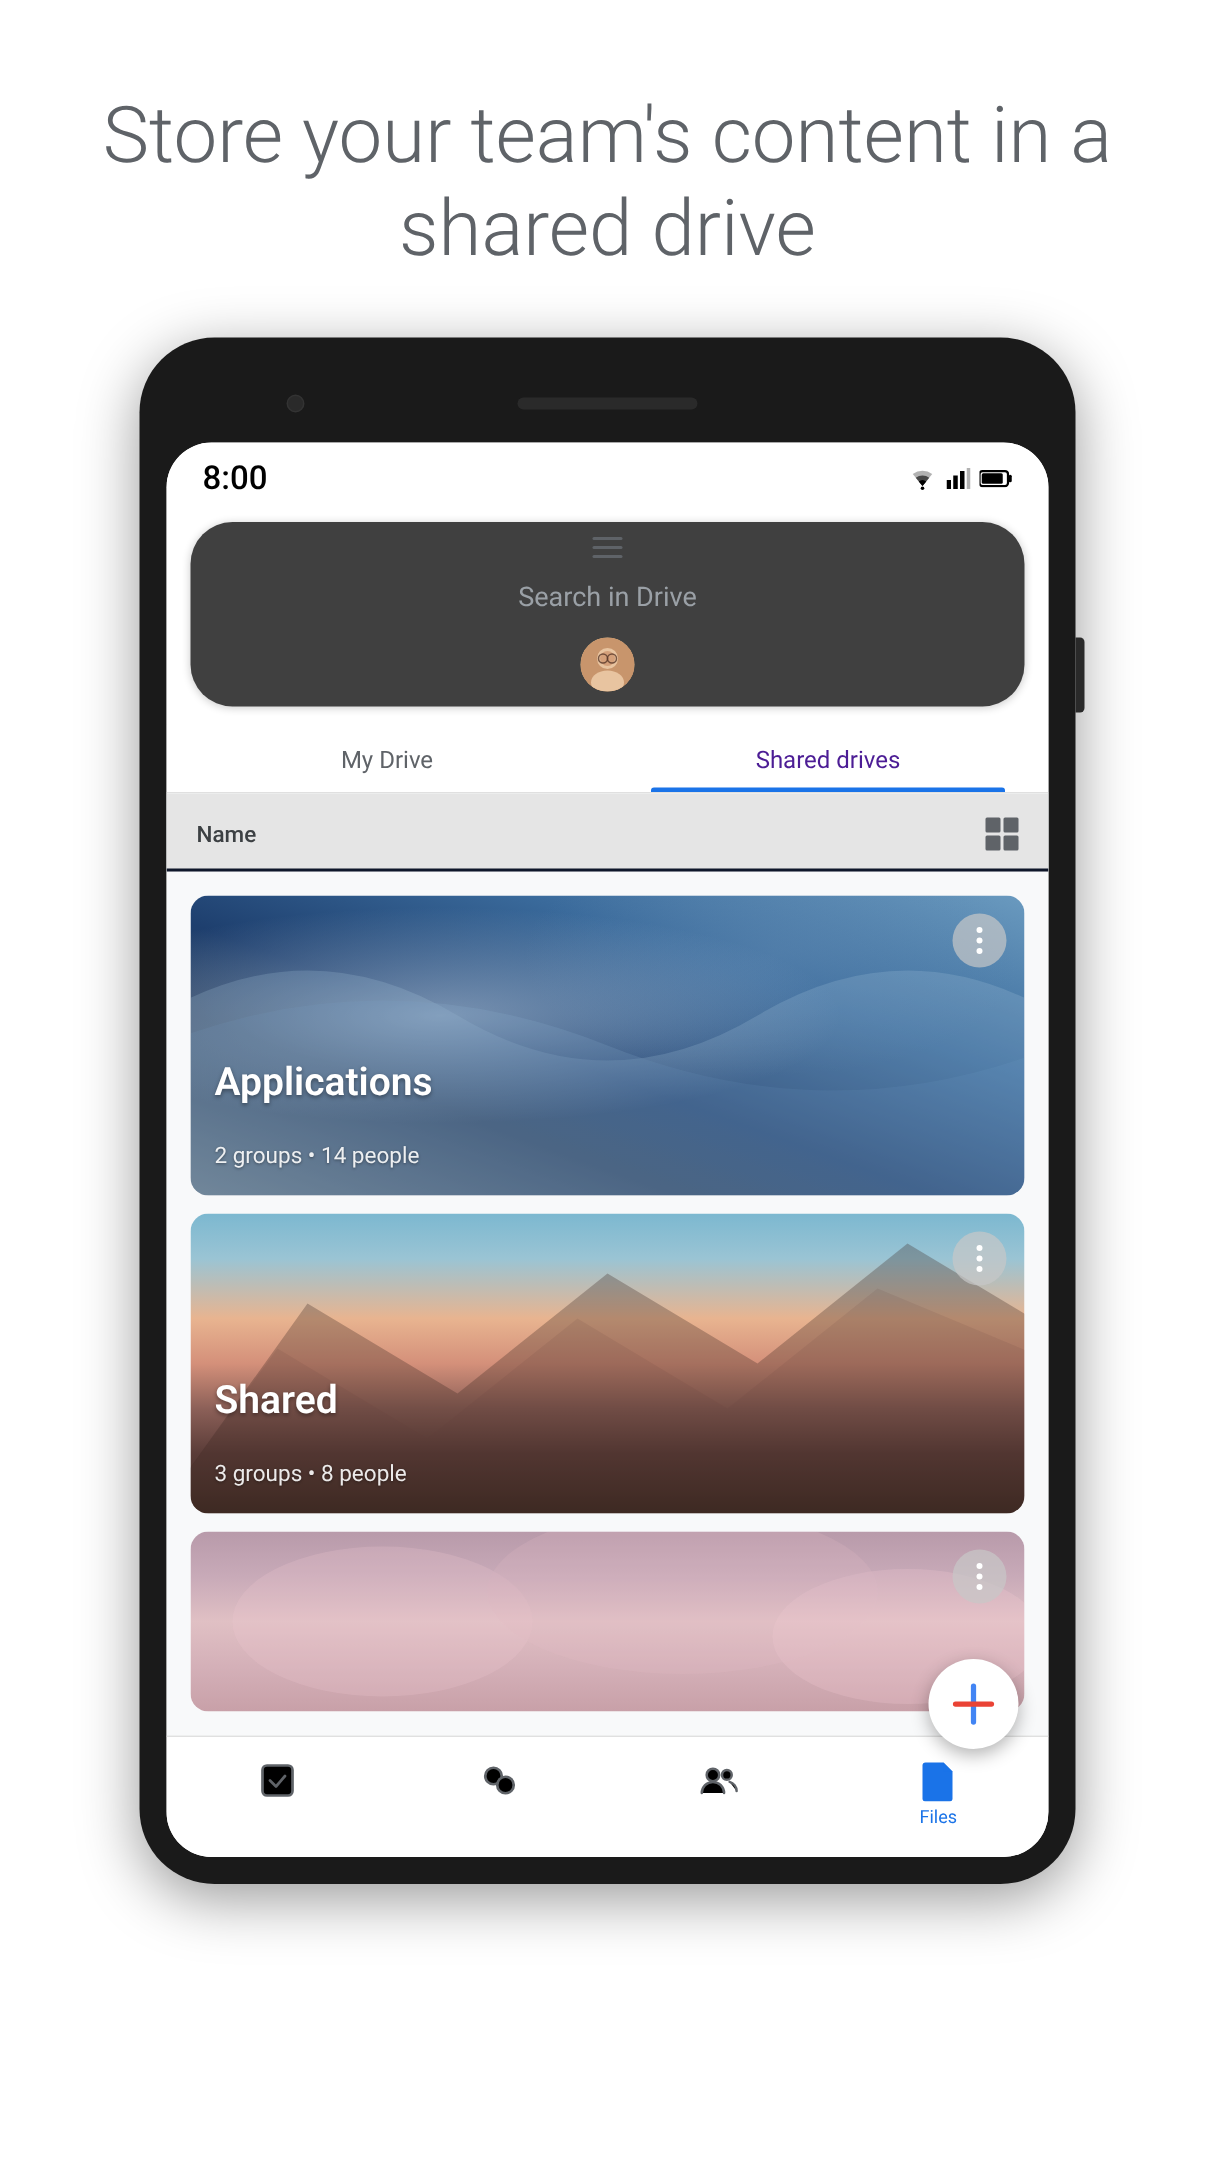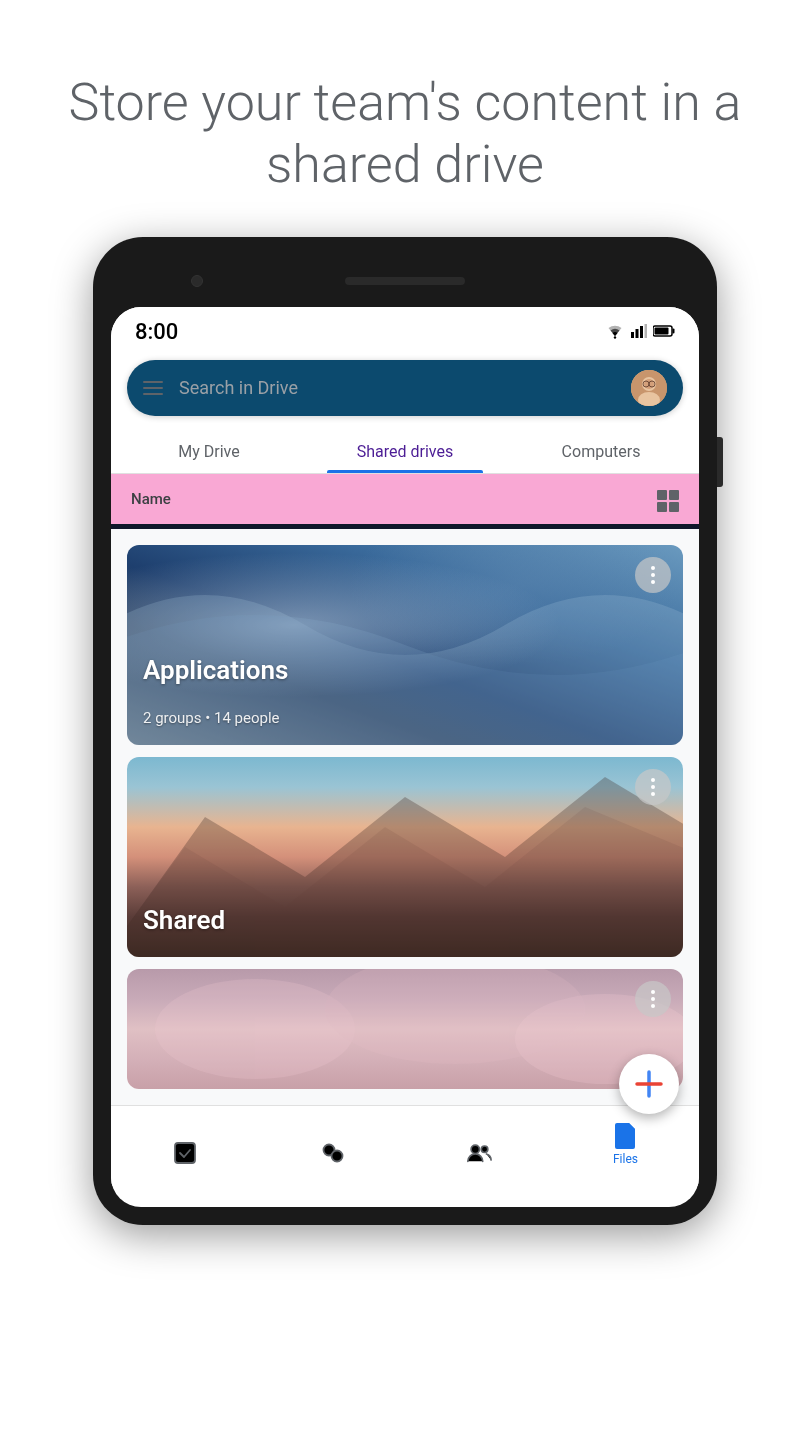--- a/index.html
+++ b/index.html
@@ -14,21 +14,20 @@
     
     .promo-area {
       text-align: center;
       padding: 60px 60px 40px 60px;
     }
     .promo-title {
       font-size: 52px;
       color: #5f6368;
       font-weight: 300;
       line-height: 1.2;
-      margin-top: 12px;
     }
 
     
     .phone-wrap {
       display: flex;
       justify-content: center;
       padding: 0 40px;
     }
     .phone-outer {
       width: 624px;
@@ -102,25 +101,26 @@
     }
 
     
     .search-bar-container {
       padding: 8px 16px 12px 16px;
       background: #fff;
     }
     .search-bar {
       display: flex;
       align-items: center;
-      background: #0c4a6e;
+      background: #404040;
       border-radius: 28px;
       padding: 10px 16px;
       box-shadow: 0 1px 6px rgba(0,0,0,0.2);
       gap: 16px;
+      flex-direction: column;
     }
     .hamburger-icon {
       display: flex;
       flex-direction: column;
       gap: 4px;
       cursor: pointer;
     }
     .hamburger-icon span {
       width: 20px;
       height: 2px;
@@ -185,23 +185,24 @@
     
     .content-area {
       background: #f8f9fa;
       padding: 0;
     }
 
     
     .sort-bar {
       display: flex;
       justify-content: space-between;
+      align-items: center;
       padding: 16px 20px 12px;
-      background: #f9a8d4;
-      border-bottom: 5px solid #0f172a;
+      background: #e5e5e5;
+      border-bottom: 2px solid #0f172a;
     }
     .sort-label {
       font-size: 15px;
       color: #3c4043;
       font-weight: 500;
     }
     .list-view-icon {
       display: grid;
       grid-template-columns: 1fr 1fr;
       gap: 2px;
@@ -338,21 +339,21 @@
       justify-content: center;
       box-shadow: 0 4px 12px rgba(0,0,0,0.3);
       cursor: pointer;
       z-index: 10;
     }
 
     
     .bottom-nav {
       display: flex;
       justify-content: space-around;
-      align-items: flex-end;
+      align-items: flex-start;
       padding: 12px 0 16px;
       background: #fff;
       border-top: 1px solid #e0e0e0;
       position: relative;
     }
     .nav-item {
       display: flex;
       flex-direction: column;
       align-items: center;
       gap: 4px;
@@ -450,23 +451,20 @@
           </div>
         </div>
       </div>
 
       <div class="tab-nav">
         <div class="tab-item">
           <span>My Drive</span>
         </div>
         <div class="tab-item active">
           <span>Shared drives</span>
-        </div>
-        <div class="tab-item">
-          <span>Computers</span>
         </div>
       </div>
 
       <div class="content-wrapper">
         <div class="content-area">
 
           <div class="sort-bar">
             <span class="sort-label">Name</span>
             <div class="list-view-icon">
               <span></span>
@@ -507,20 +505,21 @@
               </svg>
               <div class="card-more-btn">
                 <div class="three-dots">
                   <span></span>
                     <span></span>
                     <span></span>
                 </div>
               </div>
               <div class="card-info">
                 <div class="card-title">Shared</div>
+                <div class="card-subtitle">3 groups • 8 people</div>
               </div>
             </div>
 
             <div class="drive-card" style="height:120px">
               <div class="drive-card-bg cloud-overlay"></div>
 
               <svg style="position:absolute;top:0;left:0;width:100%;height:100%;opacity:0.4" viewBox="0 0 600 120" preserveAspectRatio="xMidYMid slice">
                 <ellipse cx="150" cy="60" rx="100" ry="50" fill="rgba(240,200,210,0.6)"></ellipse>
                 <ellipse cx="350" cy="40" rx="130" ry="55" fill="rgba(230,190,200,0.5)"></ellipse>
                 <ellipse cx="500" cy="70" rx="90" ry="45" fill="rgba(245,205,215,0.6)"></ellipse>

